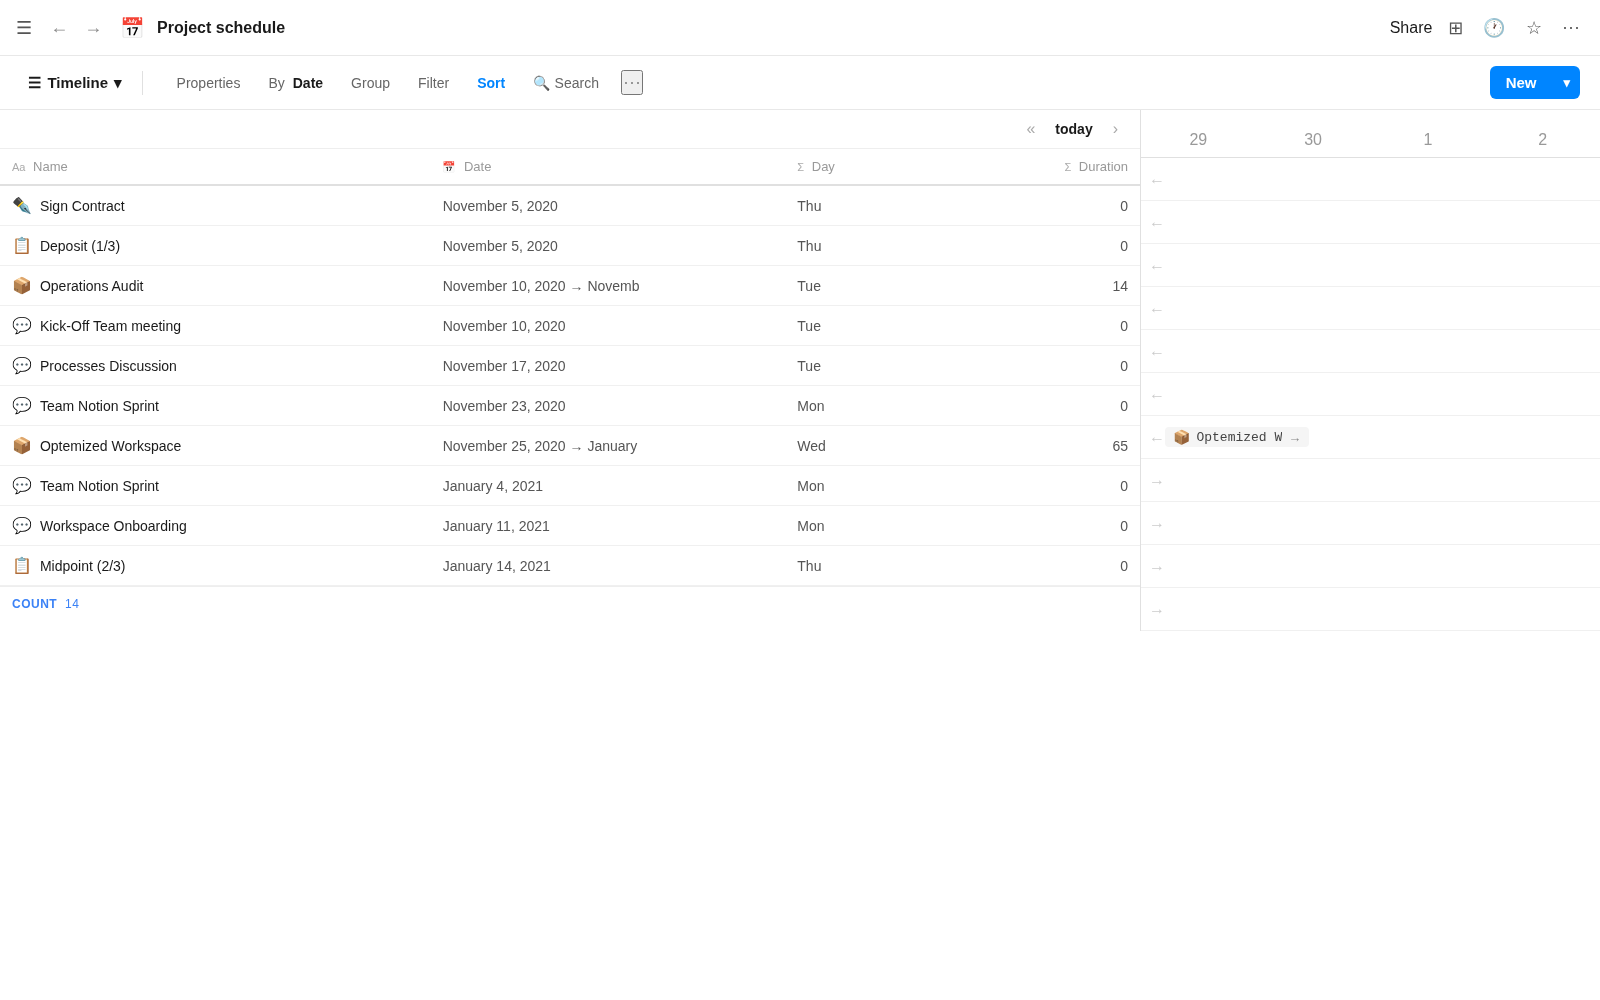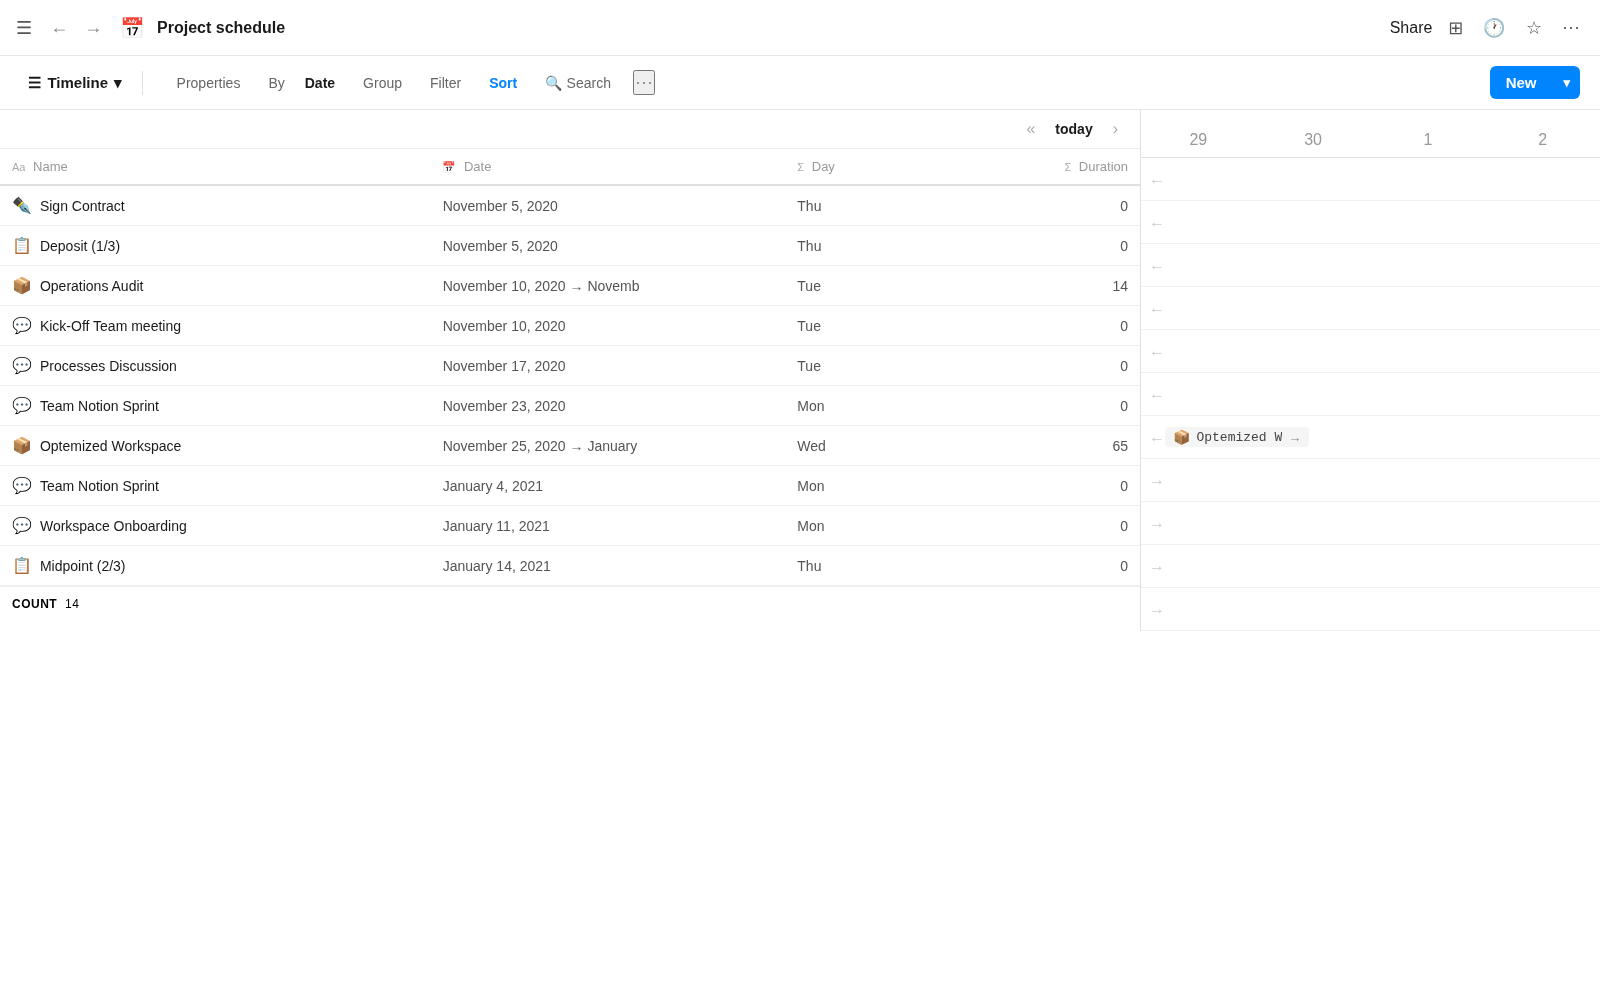--- a/index.html
+++ b/index.html
@@ -15,21 +15,21 @@
     .topbar-right { margin-left: auto; display: flex; align-items: center; gap: 12px; }
     .topbar-share { font-size: 16px; font-weight: 500; color: #1a1a1a; cursor: pointer; }
     .topbar-icon-btn { background: none; border: none; cursor: pointer; color: #555; font-size: 18px; padding: 4px; border-radius: 4px; }
 
     
     .toolbar { display: flex; align-items: center; padding: 10px 20px; gap: 4px; border-bottom: 1px solid #e8e8e8; }
     .timeline-btn { display: flex; align-items: center; gap: 6px; font-size: 15px; font-weight: 600; color: #1a1a1a; cursor: pointer; padding: 4px 8px; border-radius: 4px; background: none; border: none; }
     .toolbar-sep { width: 1px; height: 24px; background: #e0e0e0; margin: 0 8px; }
     .toolbar-actions { display: flex; align-items: center; gap: 16px; margin-left: 16px; }
     .toolbar-action { font-size: 14px; color: #666; cursor: pointer; background: none; border: none; padding: 4px 6px; border-radius: 4px; }
-    .toolbar-action.by-date { display: flex; gap: 20px; }
+    .toolbar-action.by-date { display: flex; gap: 8px; }
     .toolbar-action.by-date span.label { color: #666; }
     .toolbar-action.by-date span.value { font-weight: 600; color: #1a1a1a; }
     .toolbar-action.sort-active { color: #0085ff; font-weight: 600; }
     .toolbar-action.search { display: flex; align-items: center; gap: 4px; }
     .toolbar-dots { font-size: 18px; color: #888; cursor: pointer; }
     .toolbar-right { margin-left: auto; display: flex; align-items: center; gap: 8px; }
     .new-btn { display: flex; align-items: center; gap: 0; background: #0085ff; color: #fff; border: none; border-radius: 6px; cursor: pointer; font-size: 15px; font-weight: 600; overflow: hidden; }
     .new-btn-label { padding: 8px 16px; }
     .new-btn-divider { width: 1px; height: 100%; background: rgba(255,255,255,0.3); }
     .new-btn-arrow { padding: 8px 10px; font-size: 13px; }
@@ -55,21 +55,21 @@
     .table th.col-duration { width: 160px; text-align: right; }
     .col-icon { color: #aaa; margin-right: 4px; font-size: 11px; }
     .table td { padding: 10px 12px; border-bottom: 1px solid #f0f0f0; font-size: 14px; vertical-align: middle; }
     .table td.col-day { color: #555; }
     .table td.col-duration { text-align: right; color: #555; }
     .row-icon { margin-right: 8px; font-size: 16px; }
     .row-name { display: flex; align-items: center; font-size: 14px; color: #1a1a1a; }
     .row-date { color: #555; font-size: 14px; }
 
     
-    .table-footer { padding: 10px 12px; font-size: 12px; color: #000000; letter-spacing: 0.5px; border-top: 1px solid #eee; }
+    .table-footer { padding: 10px 12px; font-size: 12px; color: #3b82f6; letter-spacing: 0.5px; border-top: 1px solid #eee; }
     .table-footer span.count-label { font-weight: 600; text-transform: uppercase; margin-right: 4px; }
 
     
     .timeline-area { flex: 1; border-left: 1px solid #e0e0e0; overflow: hidden; position: relative; }
     .timeline-header { display: flex; border-bottom: 1px solid #e0e0e0; height: 48px; align-items: flex-end; padding-bottom: 8px; }
     .timeline-date-col { flex: 1; text-align: center; font-size: 16px; color: #999; font-weight: 500; }
     .timeline-body { position: relative; }
     .timeline-row { height: 43px; border-bottom: 1px solid #f0f0f0; display: flex; align-items: center; justify-content: flex-start; padding: 0 8px; position: relative; }
     .timeline-row .nav-indicator { font-size: 16px; color: #ccc; cursor: pointer; }
     .timeline-event { display: flex; align-items: center; gap: 6px; background: #f5f5f5; border-radius: 4px; padding: 2px 8px; font-size: 13px; color: #444; max-width: 100%; overflow: hidden; white-space: nowrap; }

